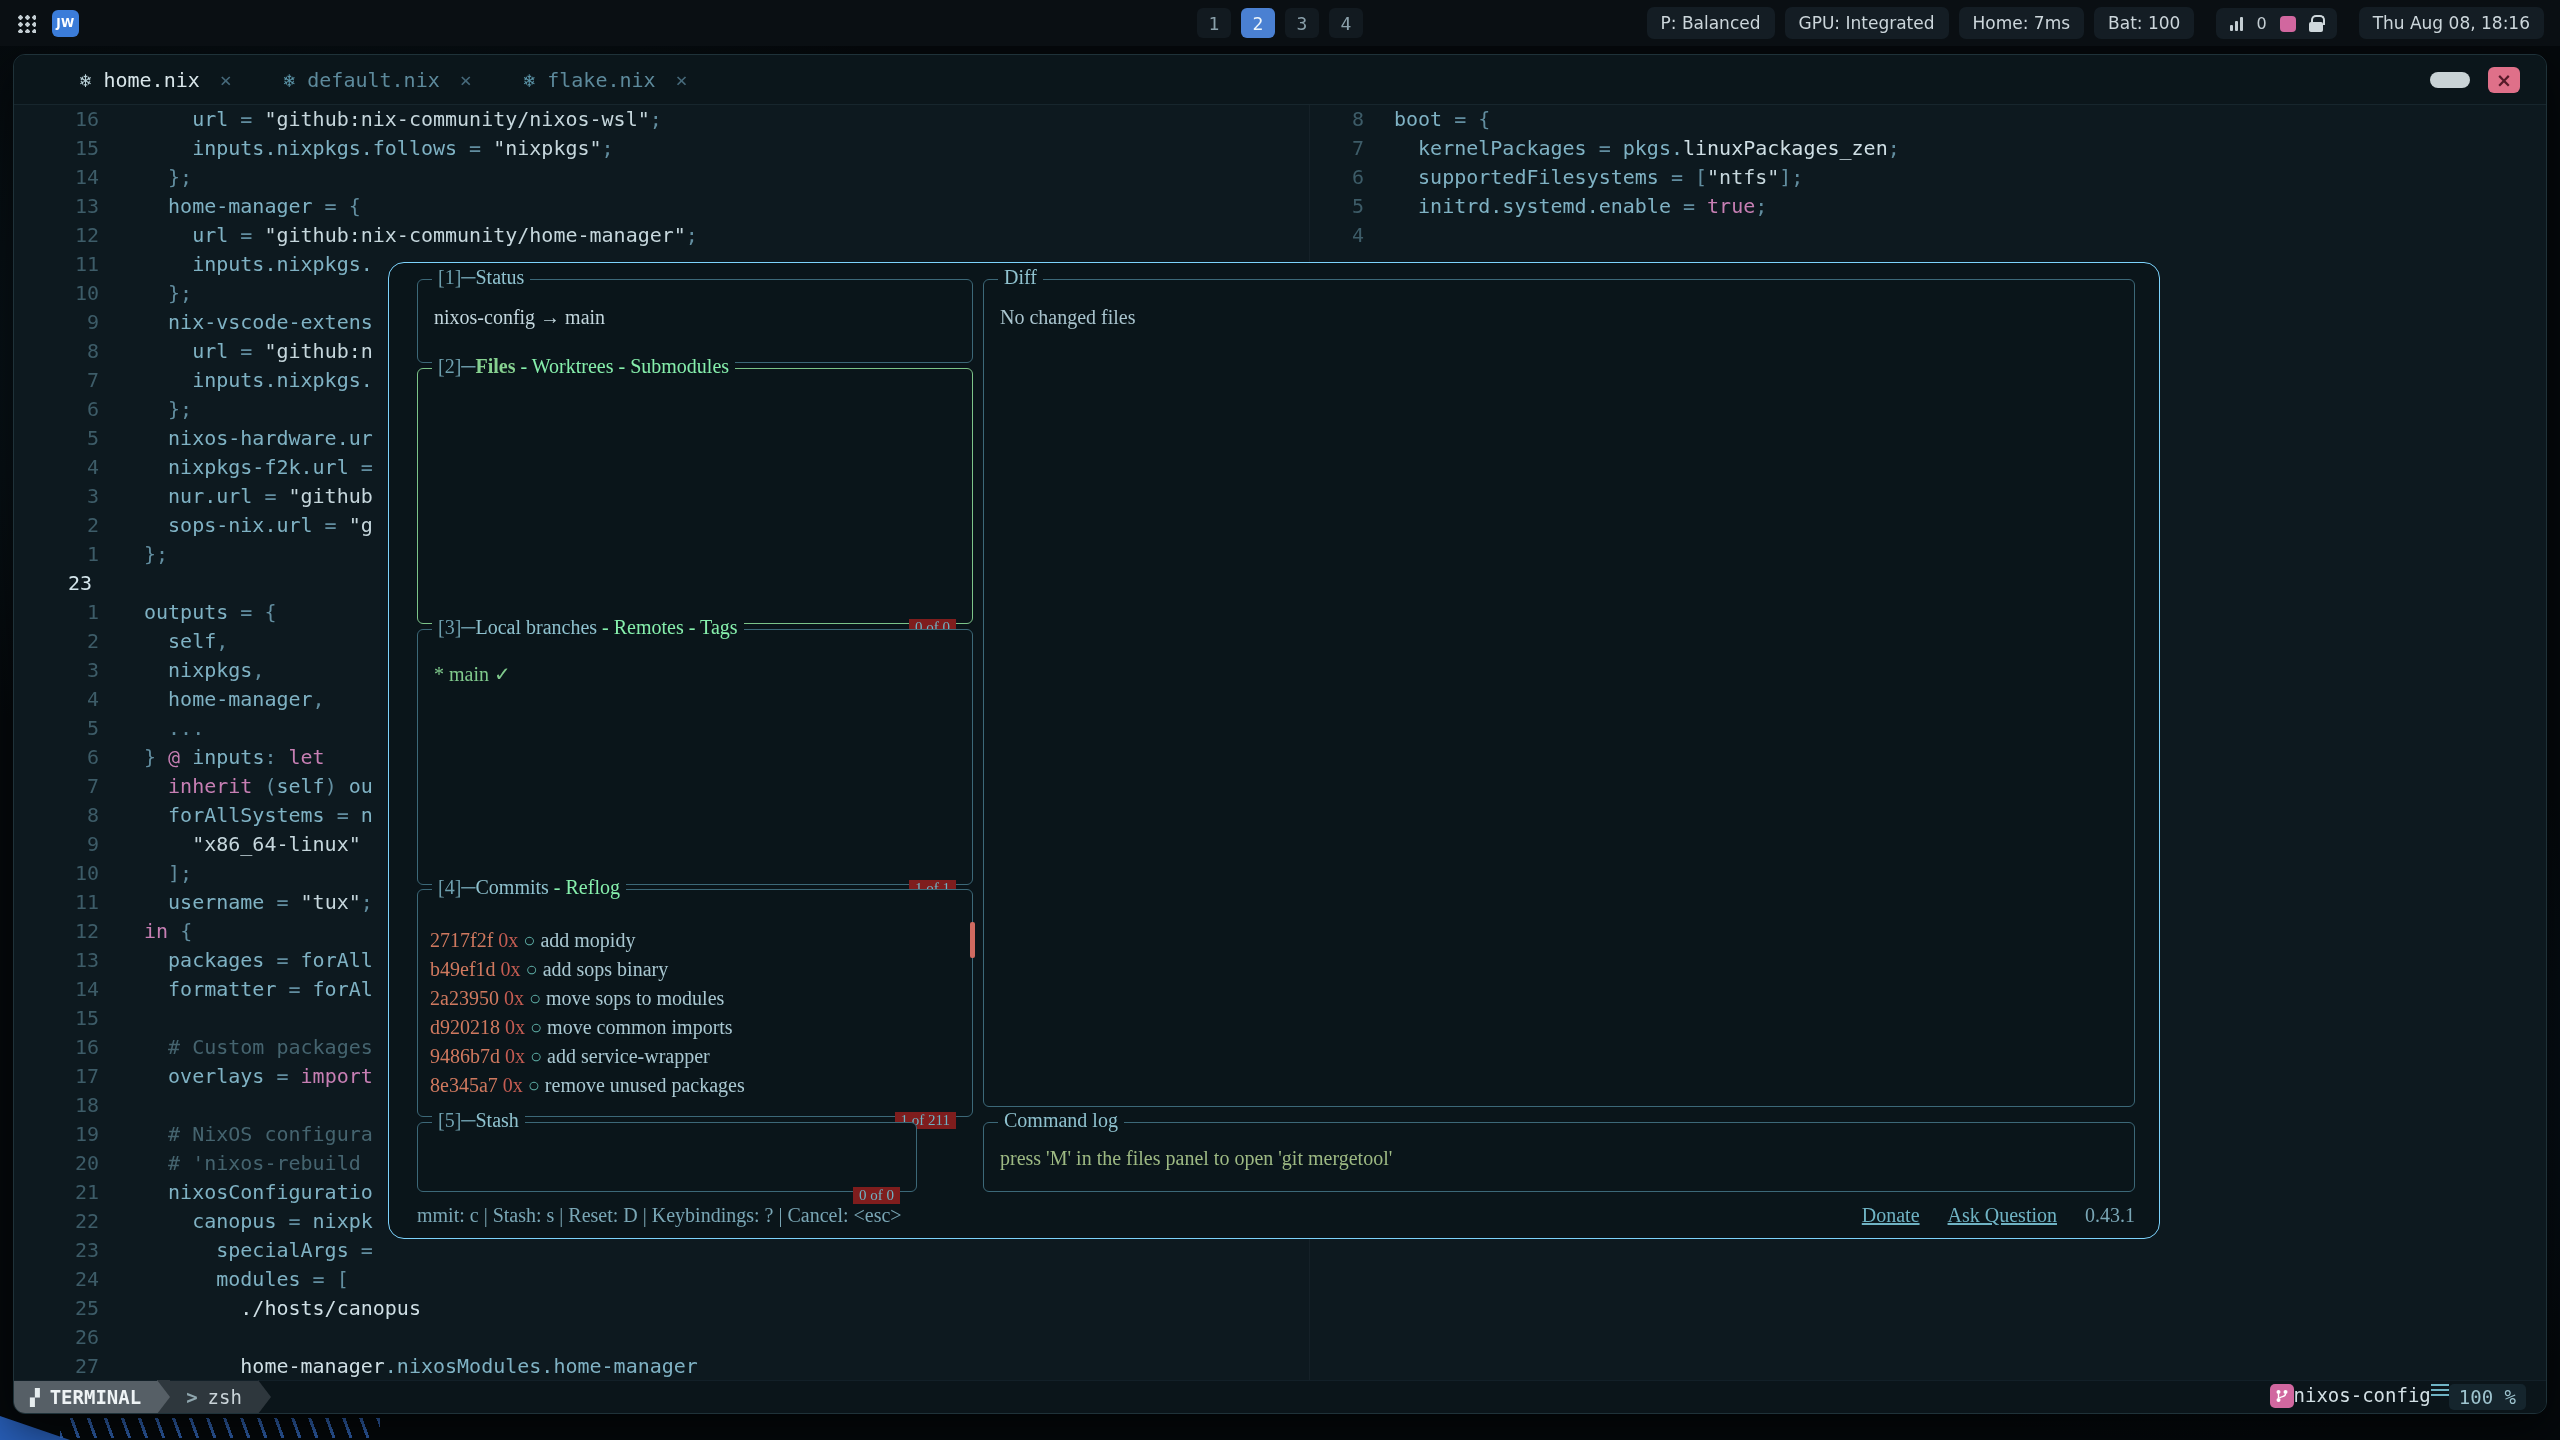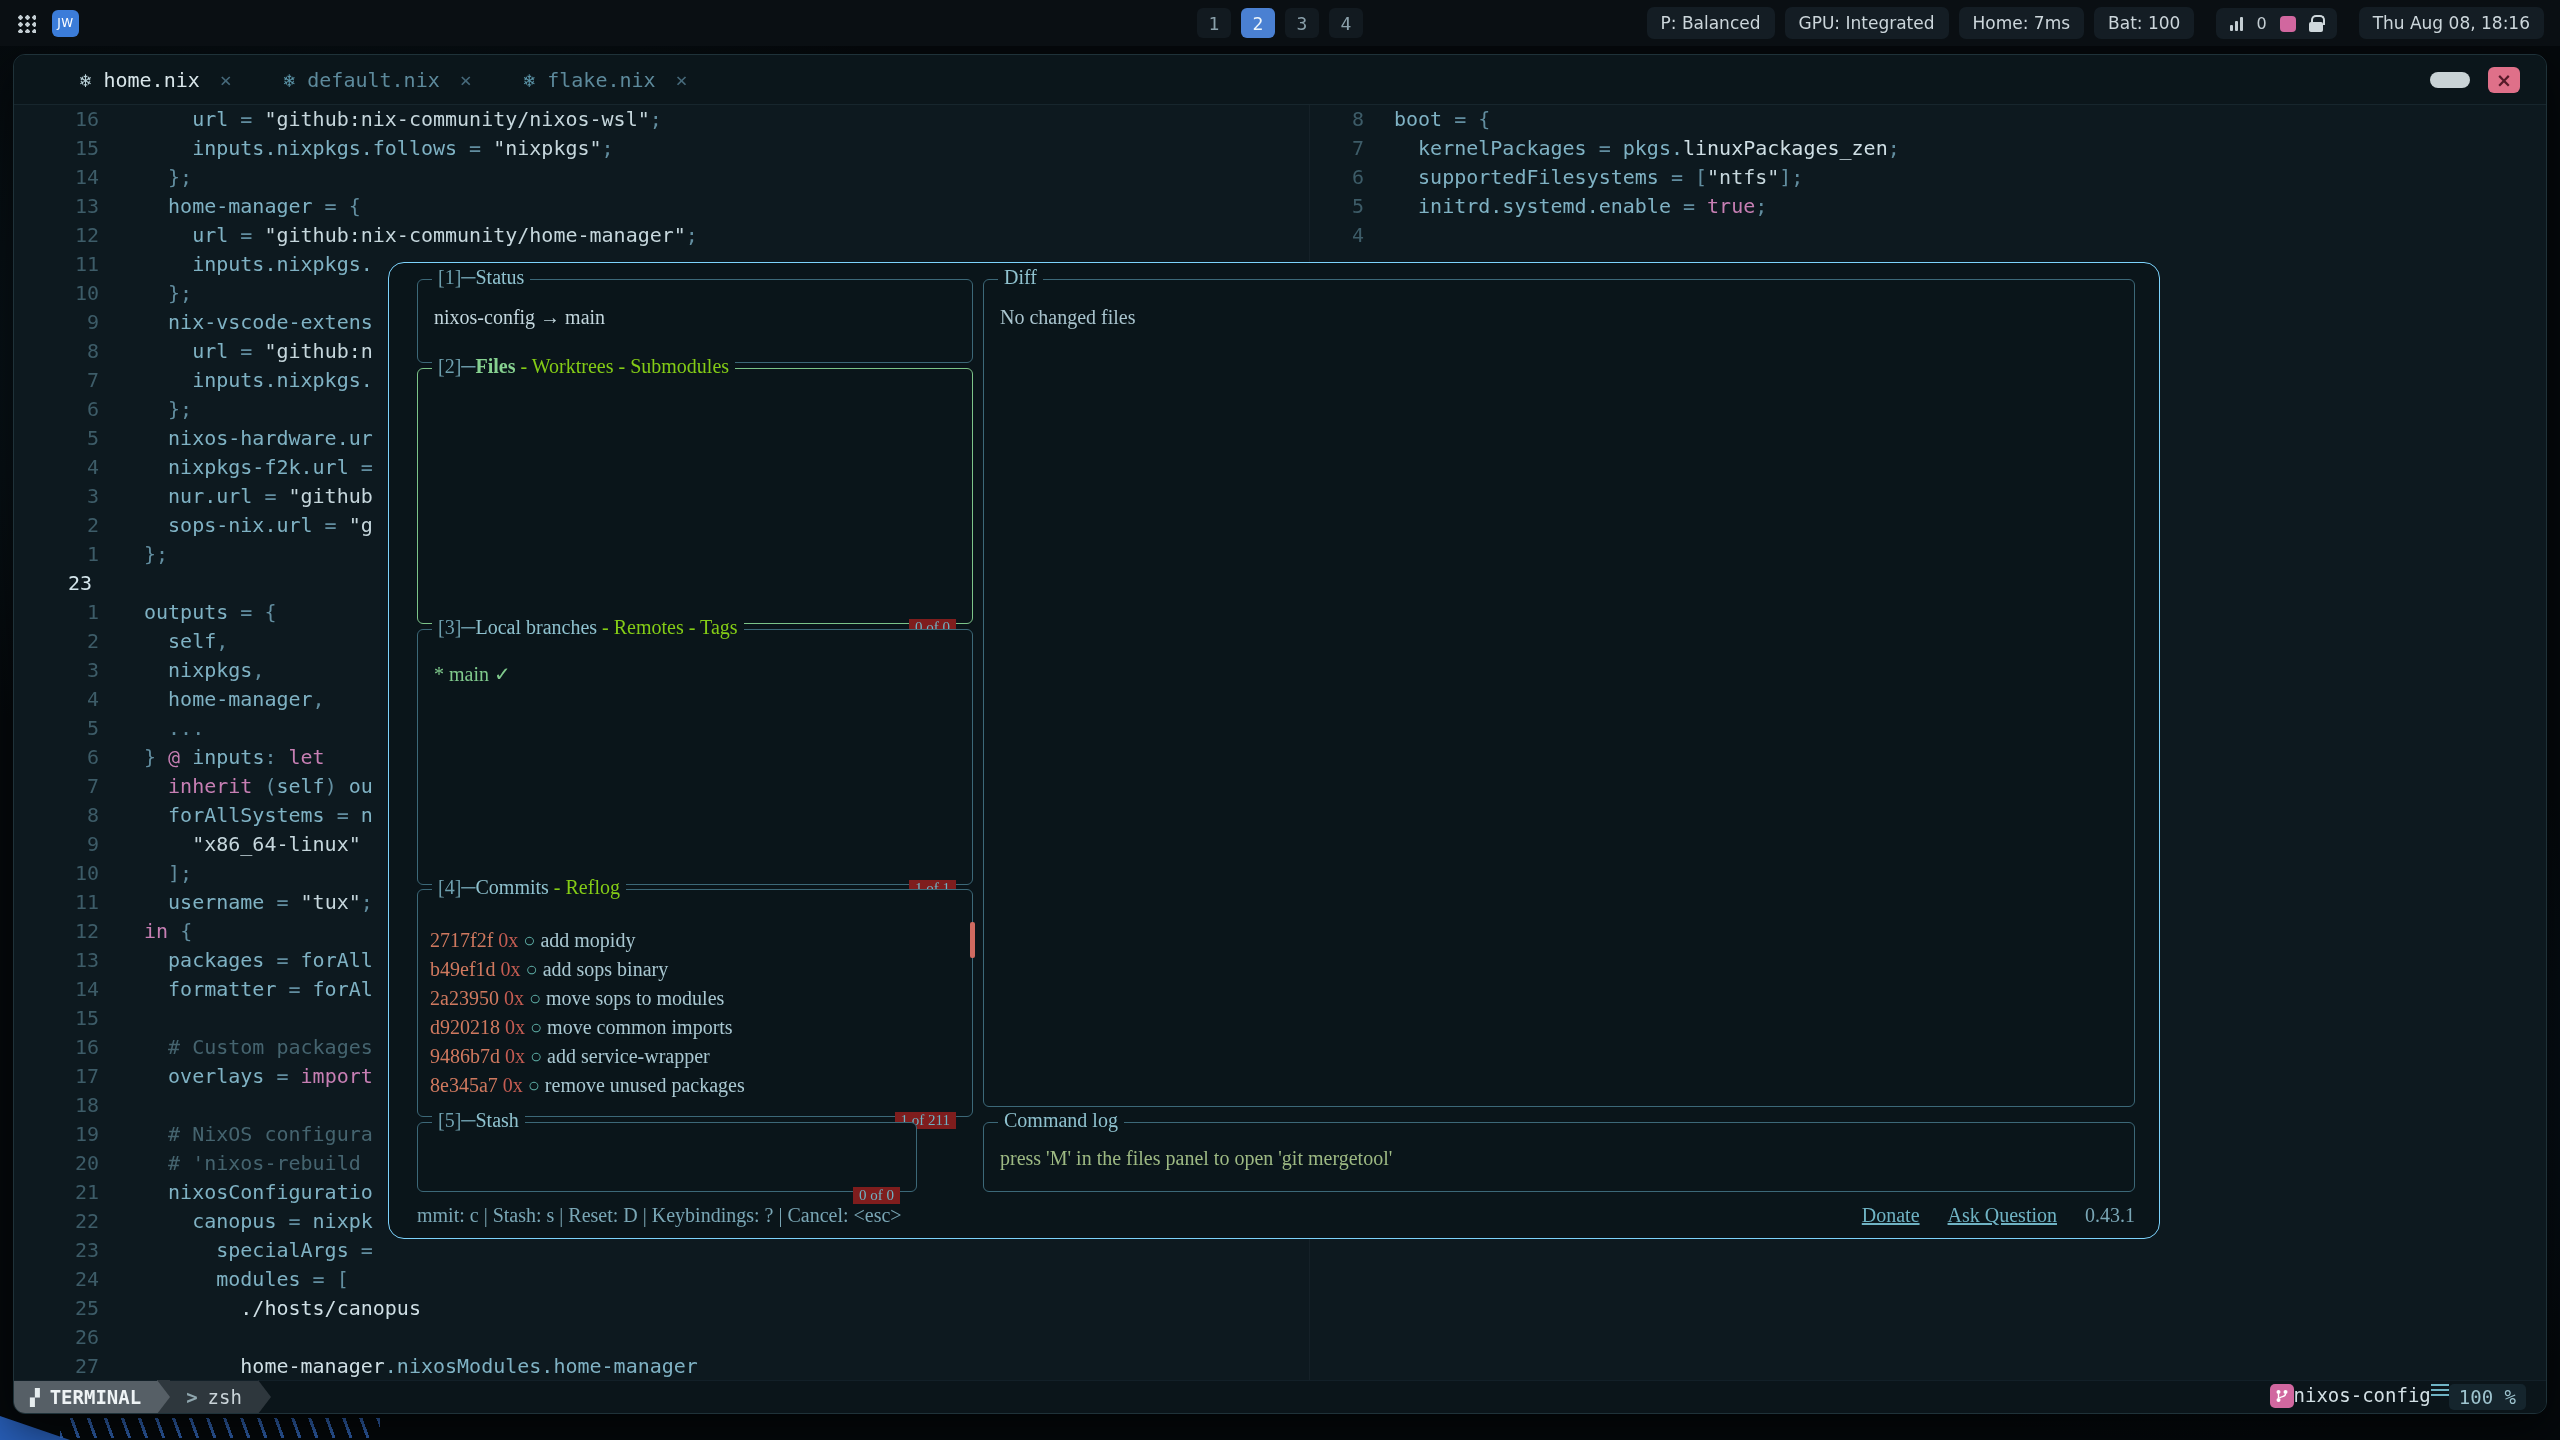--- a/index.html
+++ b/index.html
@@ -15,21 +15,21 @@
 
   
   #wp-tri{position:absolute;left:0;bottom:0;width:0;height:0;border-bottom:24px solid #2f6fd8;border-right:70px solid transparent;opacity:.85}
   #wp-streak{position:absolute;left:60px;bottom:2px;width:320px;height:20px;opacity:.8;
     background:repeating-linear-gradient(70deg,rgba(64,130,235,.9) 0 3px,rgba(64,130,235,0) 3px 16px)}
 
   
   #topbar{position:absolute;top:0;left:0;right:0;height:46px;background:#0a0f13;display:flex;align-items:center;padding:0 16px;color:#c4ced3;z-index:10}
   .tb-left{display:flex;align-items:center;gap:16px}
   .grid-icon{width:20px;height:20px;background-image:radial-gradient(circle,#c4ced3 2px,rgba(0,0,0,0) 2.4px);background-size:7px 7px;background-position:1px 1px}
-  .logo-badge{width:27px;height:27px;border-radius:6px;background:#3b7cd9;color:#fff;font-size:12px;font-weight:normal;display:flex;align-items:center;justify-content:center;letter-spacing:.5px}
+  .logo-badge{width:27px;height:27px;border-radius:6px;background:#3b7cd9;color:#fff;font-size:12px;font-weight:bold;display:flex;align-items:center;justify-content:center;letter-spacing:.5px}
   .tb-center{position:absolute;left:50%;top:0;height:46px;transform:translateX(-50%);display:flex;align-items:center;gap:10px}
   .ws{min-width:34px;height:30px;border-radius:6px;background:#121a20;color:#8aa0aa;font-size:18px;display:flex;align-items:center;justify-content:center;font-family:"DejaVu Sans Mono",monospace}
   .ws.active{background:#4a80d2;color:#eef5fa}
   .tb-right{margin-left:auto;display:flex;align-items:flex-end;gap:22px}
   .pill{background:#141d24;border-radius:7px;padding:6px 14px;font-size:17px;color:#ccd6db;white-space:nowrap}
   .tray{display:flex;align-items:center;gap:13px}
   .wifi{display:flex;align-items:flex-end;gap:2px;height:15px}
   .wifi i{display:block;width:3px;background:#c4ced3;border-radius:1px}
   .wifi i:nth-child(1){height:6px}.wifi i:nth-child(2){height:10px}.wifi i:nth-child(3){height:14px}
   .tray-count{font-size:16px;color:#c4ced3}
@@ -68,21 +68,21 @@
   .tk-k{color:#c77fb4}
   .tk-c{color:#45646f}
   .tk-b{color:#cfdfe5}
 
   
   #float{position:absolute;left:374px;top:207px;width:1772px;height:977px;background:#0a151a;border:1px solid #7dd3fc;border-radius:16px;font-family:Liberation Serif, serif;z-index:6}
   .panel{position:absolute;border:1px solid #3c6878;border-radius:6px;background:#0a151a}
   .panel .title{position:absolute;top:-14px;left:14px;background:#0a151a;padding:0 6px;font-size:20px;white-space:pre}
   .title .pfx{color:#6e9fae}
   .title .nm{color:#8fc2cf}
-  .title .rest{color:#84cc16}
+  .title .rest{color:#86efac}
   .panel.focused{border-color:#7cc489}
   .panel.focused .nm{color:#86d190;font-weight:bold}
   .panel .count{position:absolute;bottom:-13px;right:16px;background:#7f1d1d;padding:0 6px;font-size:15px;color:#6fb3c4}
   .panel-body{padding:26px 16px 0;font-size:20px;color:#a9c4ce;white-space:pre}
   #p-status{left:28px;top:16px;width:556px;height:84px}
   #p-files{left:28px;top:105px;width:556px;height:256px}
   #p-branches{left:28px;top:366px;width:556px;height:256px}
   #p-commits{left:28px;top:626px;width:556px;height:228px}
   #p-stash{left:28px;top:859px;width:500px;height:70px}
   #p-diff{left:594px;top:16px;width:1152px;height:828px}

